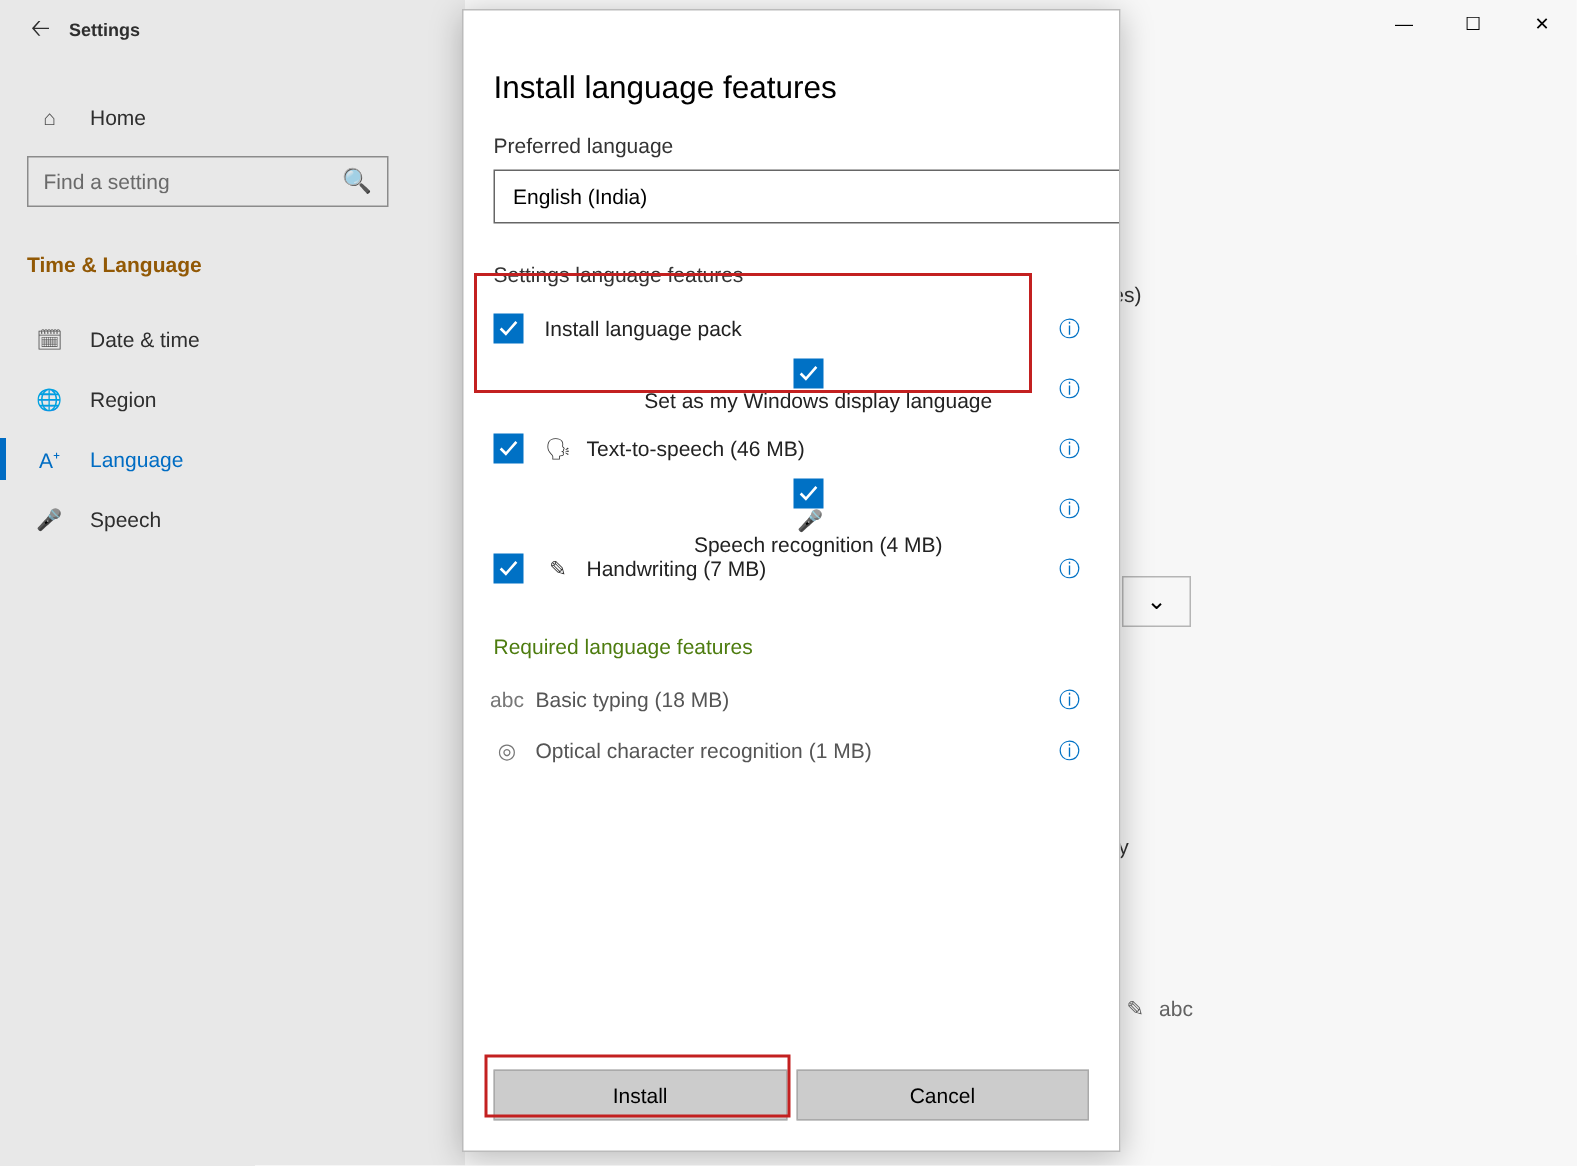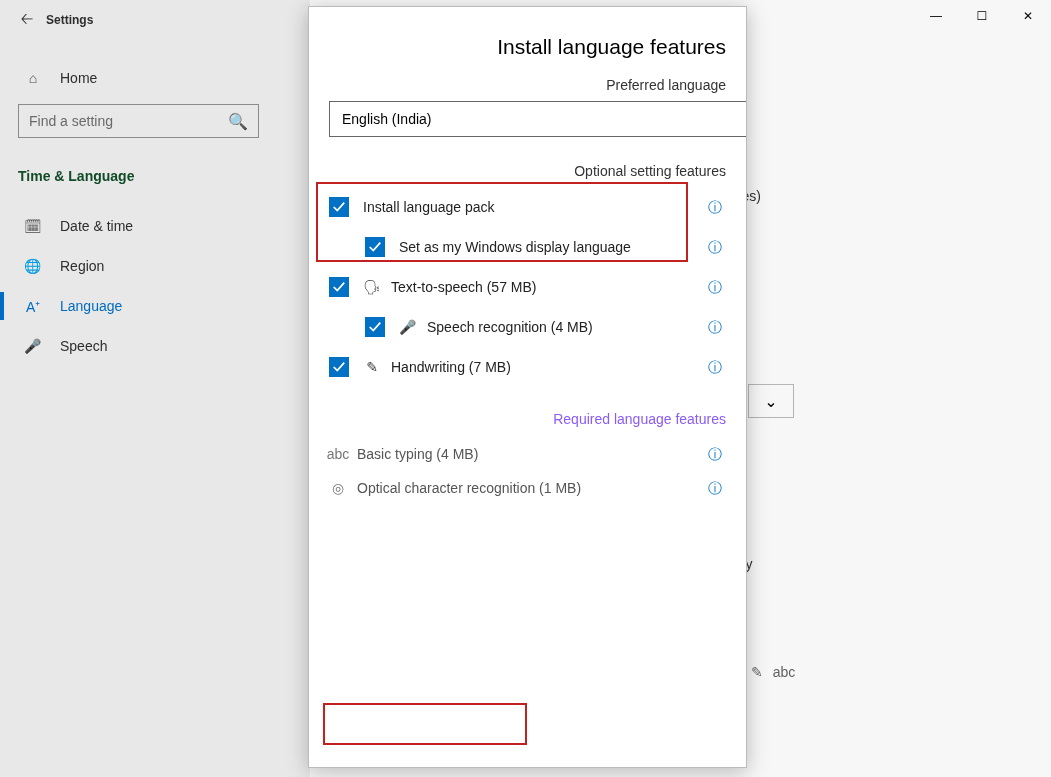--- a/index.html
+++ b/index.html
@@ -7,51 +7,51 @@
 
   
   .page { position: absolute; inset: 0; }
   .topbar { display: flex; align-items: center; height: 40px; padding: 0 12px; }
   .back-arrow { width: 30px; text-align: center; font-size: 16px; color: #333; }
   .app-title { font-size: 12px; color: #333; margin-left: 4px; font-weight: bold; }
   .win-controls { position: absolute; top: 0; right: 0; display: flex; }
   .win-btn { width: 46px; height: 32px; display: flex; align-items: center; justify-content: center; font-size: 12px; color: #000; }
   .sidebar { position: absolute; left: 0; top: 40px; width: 310px; padding: 18px 18px; }
   .sidebar-item { display: flex; align-items: center; height: 40px; font-size: 14px; color: #333; gap: 18px; padding-left: 6px; }
-  .sidebar-item.category { font-weight: 600; color: #14532d; margin: 18px 0 10px 0; padding-left: 0; }
+  .sidebar-item.category { font-weight: 600; color: #a16207; margin: 18px 0 10px 0; padding-left: 0; }
   .sidebar-item.active { position: relative; color: #0078d7; }
   .sidebar-item.active::before { content: ""; position: absolute; left: -18px; top: 6px; bottom: 6px; width: 4px; background: #0078d7; }
   .sidebar-icon { width: 18px; display: inline-flex; justify-content: center; color: #555; }
   .sidebar-item.active .sidebar-icon { color: #0078d7; }
   .search-box { width: 241px; height: 34px; border: 1px solid #999; background: #fff; display: flex; align-items: center; padding: 0 10px; margin-bottom: 10px; margin-top: 6px; }
   .search-box input { border: none; outline: none; flex: 1; font-size: 14px; background: transparent; }
   .search-box .mag { color: #555; }
   .dim-overlay { position: absolute; inset: 0; background: rgba(0,0,0,0.03); pointer-events: none; }
   .dim-overlay.left { right: auto; width: 310px; background: rgba(0,0,0,0.06); }
 
   
   .peek { position: absolute; left: 726px; font-size: 14px; color: #333; white-space: nowrap; }
 
   
   .dialog { position: absolute; left: 308px; top: 6px; width: 439px; height: 762px; background: #fff; border: 1px solid #bbb; box-shadow: 0 4px 20px rgba(0,0,0,0.25); display: flex; flex-direction: column; }
-  .dialog-body { padding: 20px 20px 0 20px; flex: 1; overflow: hidden; text-align: right; }
+  .dialog-body { padding: 32px 20px 0 20px; flex: 1; overflow: hidden; }
   .dialog-title { font-size: 21px; font-weight: 400; color: #000; margin: 8px 0 18px 0; }
   .sect-label { font-size: 14px; color: #333; margin-bottom: 8px; }
   .dropdown { width: 480px; height: 36px; border: 1px solid #666; display: flex; align-items: center; padding: 0 12px; justify-content: space-between; margin-bottom: 26px; font-size: 14px; }
   .chev { color: #555; }
   .features { margin-top: 6px; }
   .feat-row { display: flex; align-items: center; height: 40px; font-size: 14px; color: #222; position: relative; }
-  .feat-row.sub { padding-left: 36px; }
+  .feat-row.sub { padding-left: 36px; flex-direction: column; }
   .checkbox { width: 20px; height: 20px; background: #0071c5; display: inline-flex; align-items: center; justify-content: center; margin-right: 14px; flex-shrink: 0; }
   .checkbox svg { width: 14px; height: 14px; }
   .feat-icon { width: 18px; display: inline-flex; justify-content: center; margin-right: 10px; color: #333; }
   .info-icon { position: absolute; right: 4px; top: 50%; transform: translateY(-50%); color: #0071c5; width: 16px; height: 16px; }
   .red-box { border: 2px solid #c32020; }
   .red-box-1 { position: absolute; left: 316px; top: 182px; width: 372px; height: 80px; pointer-events: none; }
-  .req-head { font-size: 14px; color: #8b5cf6; margin-top: 24px; margin-bottom: 10px; }
+  .req-head { font-size: 14px; color: #4d7c0f; margin-top: 24px; margin-bottom: 10px; }
   .req-row { display: flex; align-items: center; height: 34px; font-size: 14px; color: #555; position: relative; }
   .req-row .feat-icon { color: #777; }
   .link { color: #0067c0; font-size: 14px; cursor: pointer; }
   .dialog-footer { padding: 10px 20px 20px 20px; }
   .footer-link { margin-bottom: 14px; }
   .btn-row { display: flex; gap: 6px; }
   .btn { flex: 1; height: 34px; background: #ccc; border: 1px solid #aaa; font-size: 14px; display: flex; align-items: center; justify-content: center; cursor: pointer; }
   .red-box-2 { position: absolute; left: 323px; top: 703px; width: 204px; height: 42px; pointer-events: none; }
   .bg-dropdown { position: absolute; left: 748px; top: 384px; width: 46px; height: 34px; border: 1px solid #bbb; display:flex; align-items:center; justify-content:center; }
   .small-icons { position: absolute; left: 751px; top: 664px; display:flex; gap: 10px; color:#666; font-size:14px; }
@@ -117,21 +117,21 @@
 
 <div class="dialog">
   <div class="dialog-body">
     <div class="dialog-title">Install language features</div>
     <div class="sect-label">Preferred language</div>
     <div class="dropdown">
       <span>English (India)</span>
       <span class="chev">⌄</span>
     </div>
 
-    <div class="sect-label">Optional setting features</div>
+    <div class="sect-label">Settings language features</div>
     <div class="features">
       <div class="feat-row">
         <span class="checkbox">
             <svg viewBox="0 0 16 16">
               <path d="M2 8 L6 12 L14 3" stroke="#fff" stroke-width="2" fill="none"></path>
             </svg>
           </span>
         <span>Install language pack</span>
         <span class="info-icon">ⓘ</span>
       </div>
@@ -144,21 +144,21 @@
         <span>Set as my Windows display language</span>
         <span class="info-icon">ⓘ</span>
       </div>
       <div class="feat-row">
         <span class="checkbox">
             <svg viewBox="0 0 16 16">
               <path d="M2 8 L6 12 L14 3" stroke="#fff" stroke-width="2" fill="none"></path>
             </svg>
           </span>
         <span class="feat-icon">🗣</span>
-        <span>Text-to-speech (57 MB)</span>
+        <span>Text-to-speech (46 MB)</span>
         <span class="info-icon">ⓘ</span>
       </div>
       <div class="feat-row sub">
         <span class="checkbox">
             <svg viewBox="0 0 16 16">
               <path d="M2 8 L6 12 L14 3" stroke="#fff" stroke-width="2" fill="none"></path>
             </svg>
           </span>
         <span class="feat-icon">🎤</span>
         <span>Speech recognition (4 MB)</span>
@@ -172,28 +172,32 @@
           </span>
         <span class="feat-icon">✎</span>
         <span>Handwriting (7 MB)</span>
         <span class="info-icon">ⓘ</span>
       </div>
     </div>
 
     <div class="req-head">Required language features</div>
     <div class="req-row">
       <span class="feat-icon">abc</span>
-      <span>Basic typing (4 MB)</span>
+      <span>Basic typing (18 MB)</span>
       <span class="info-icon">ⓘ</span>
     </div>
     <div class="req-row">
       <span class="feat-icon">◎</span>
       <span>Optical character recognition (1 MB)</span>
       <span class="info-icon">ⓘ</span>
     </div>
   </div>
 
   <div class="dialog-footer">
+    <div class="btn-row">
+      <div class="btn">Install</div>
+      <div class="btn">Cancel</div>
+    </div>
   </div>
 </div>
 
 <div class="red-box red-box-1"></div>
 <div class="red-box red-box-2"></div>
 
 </body></html>

